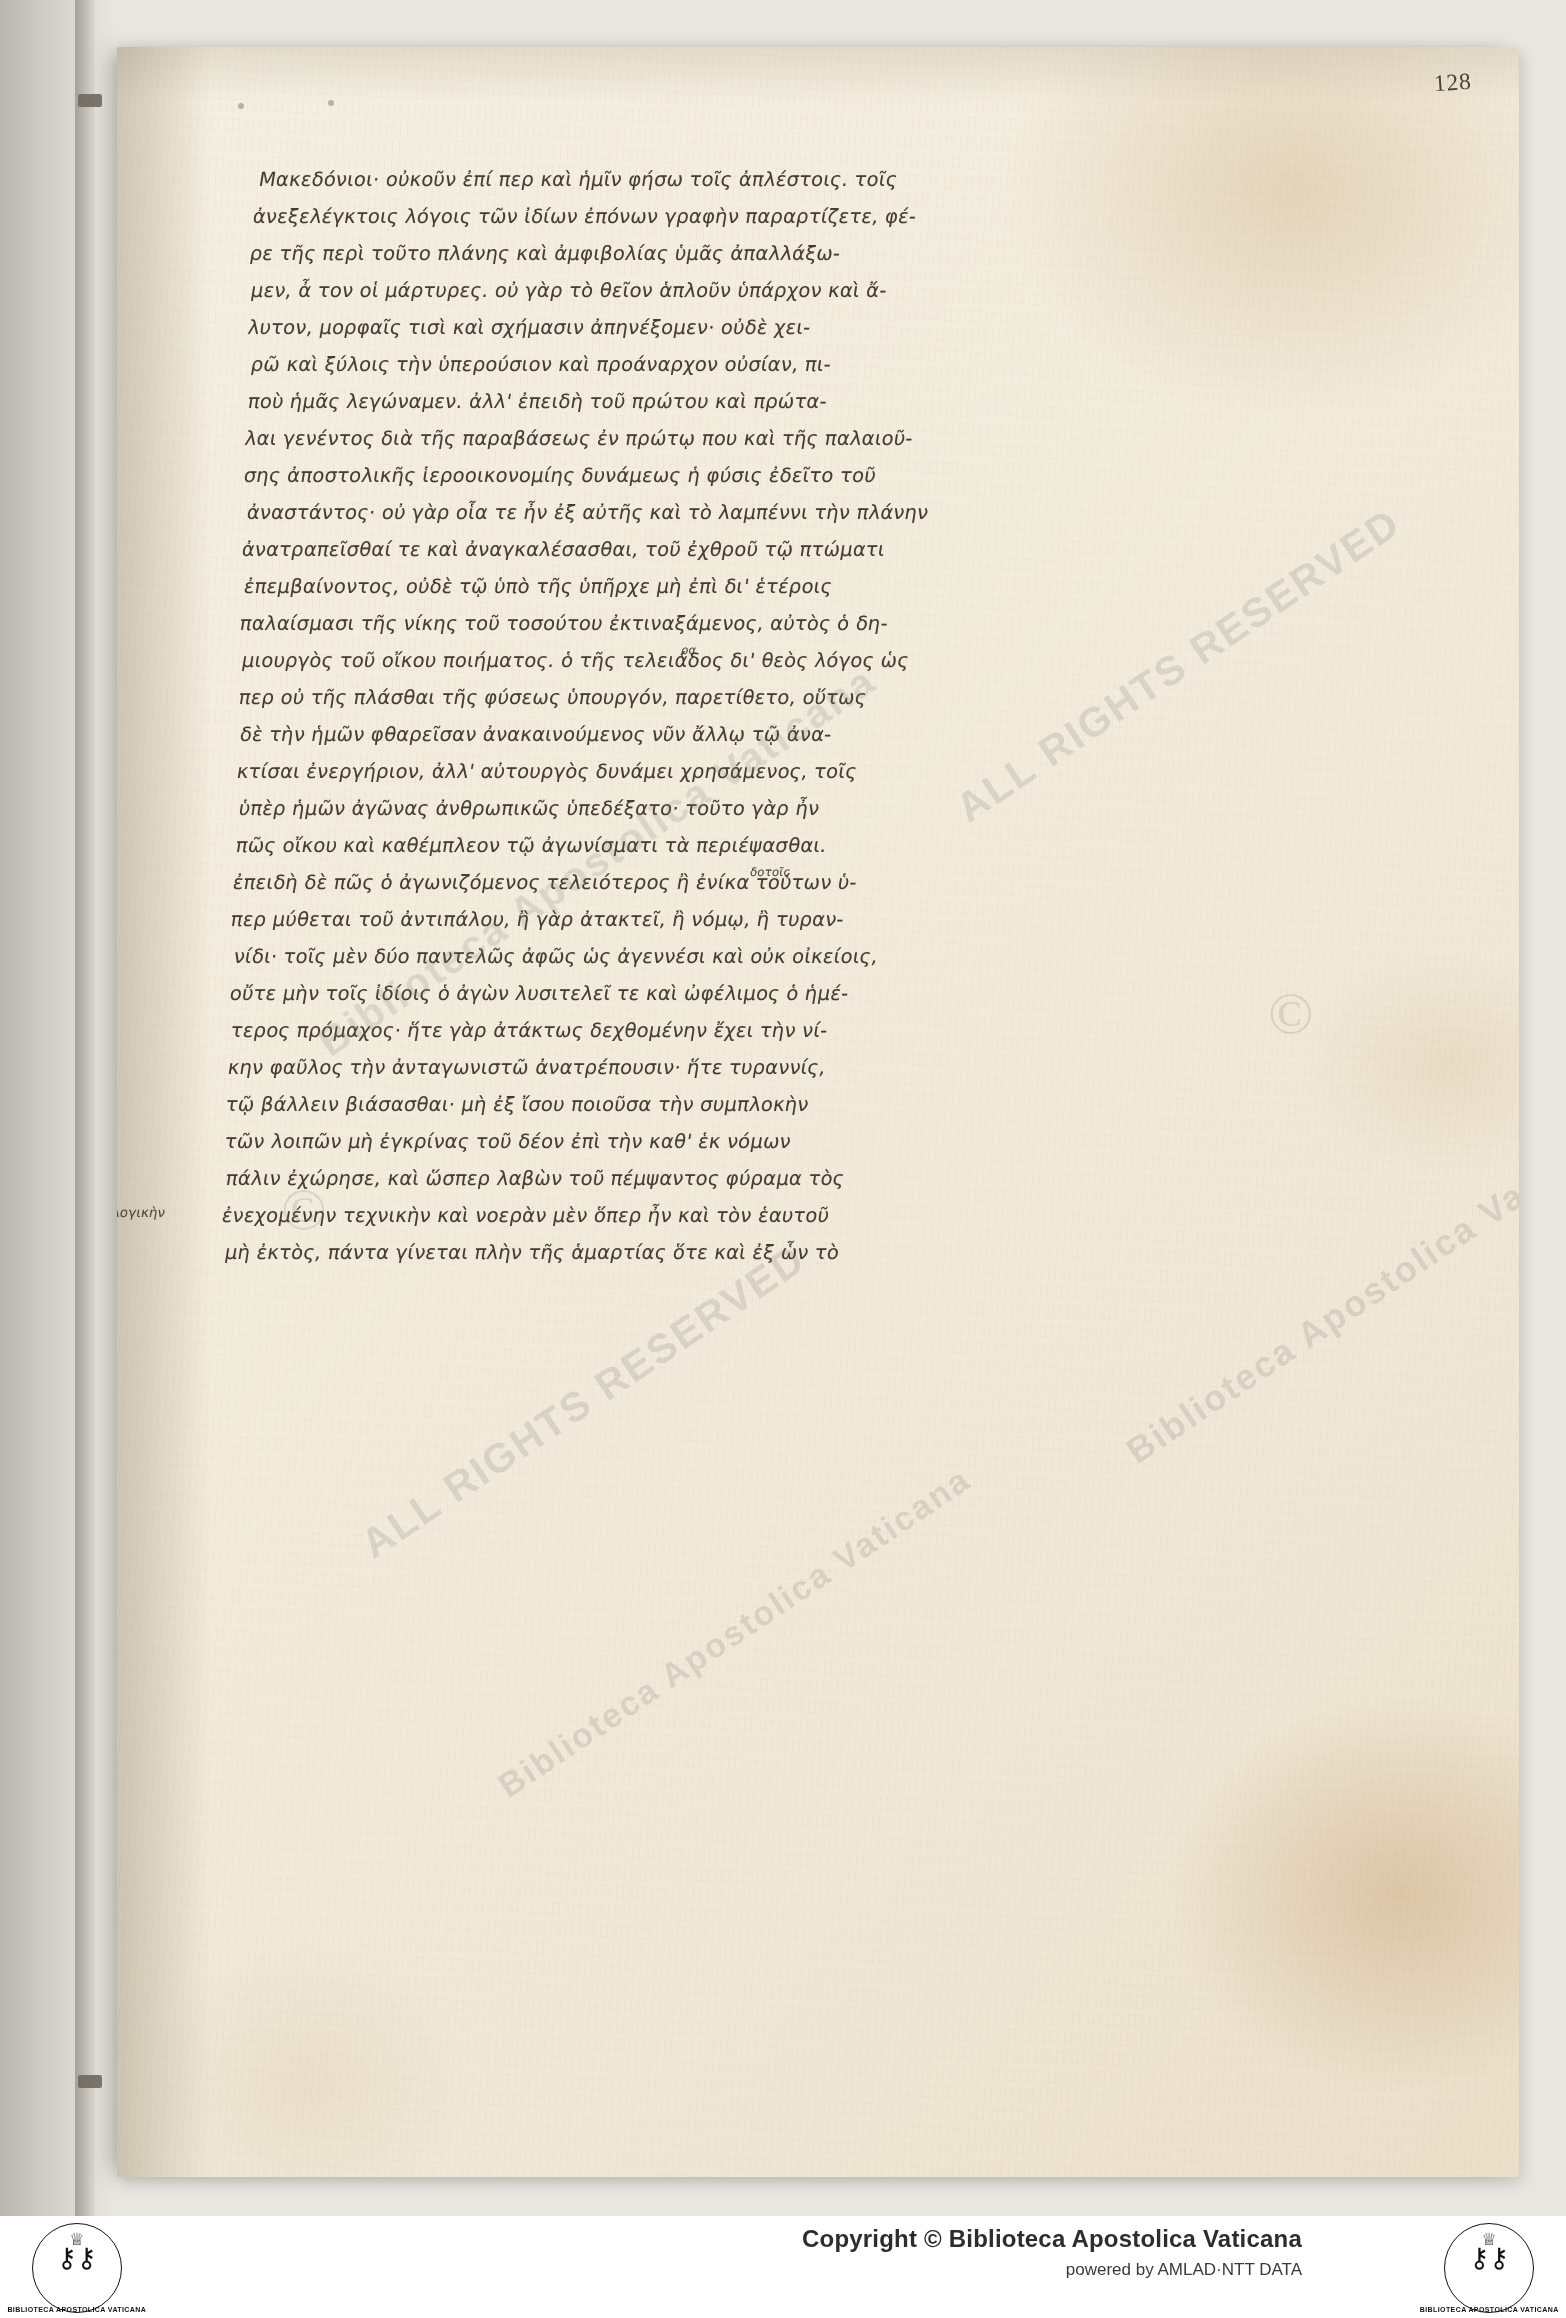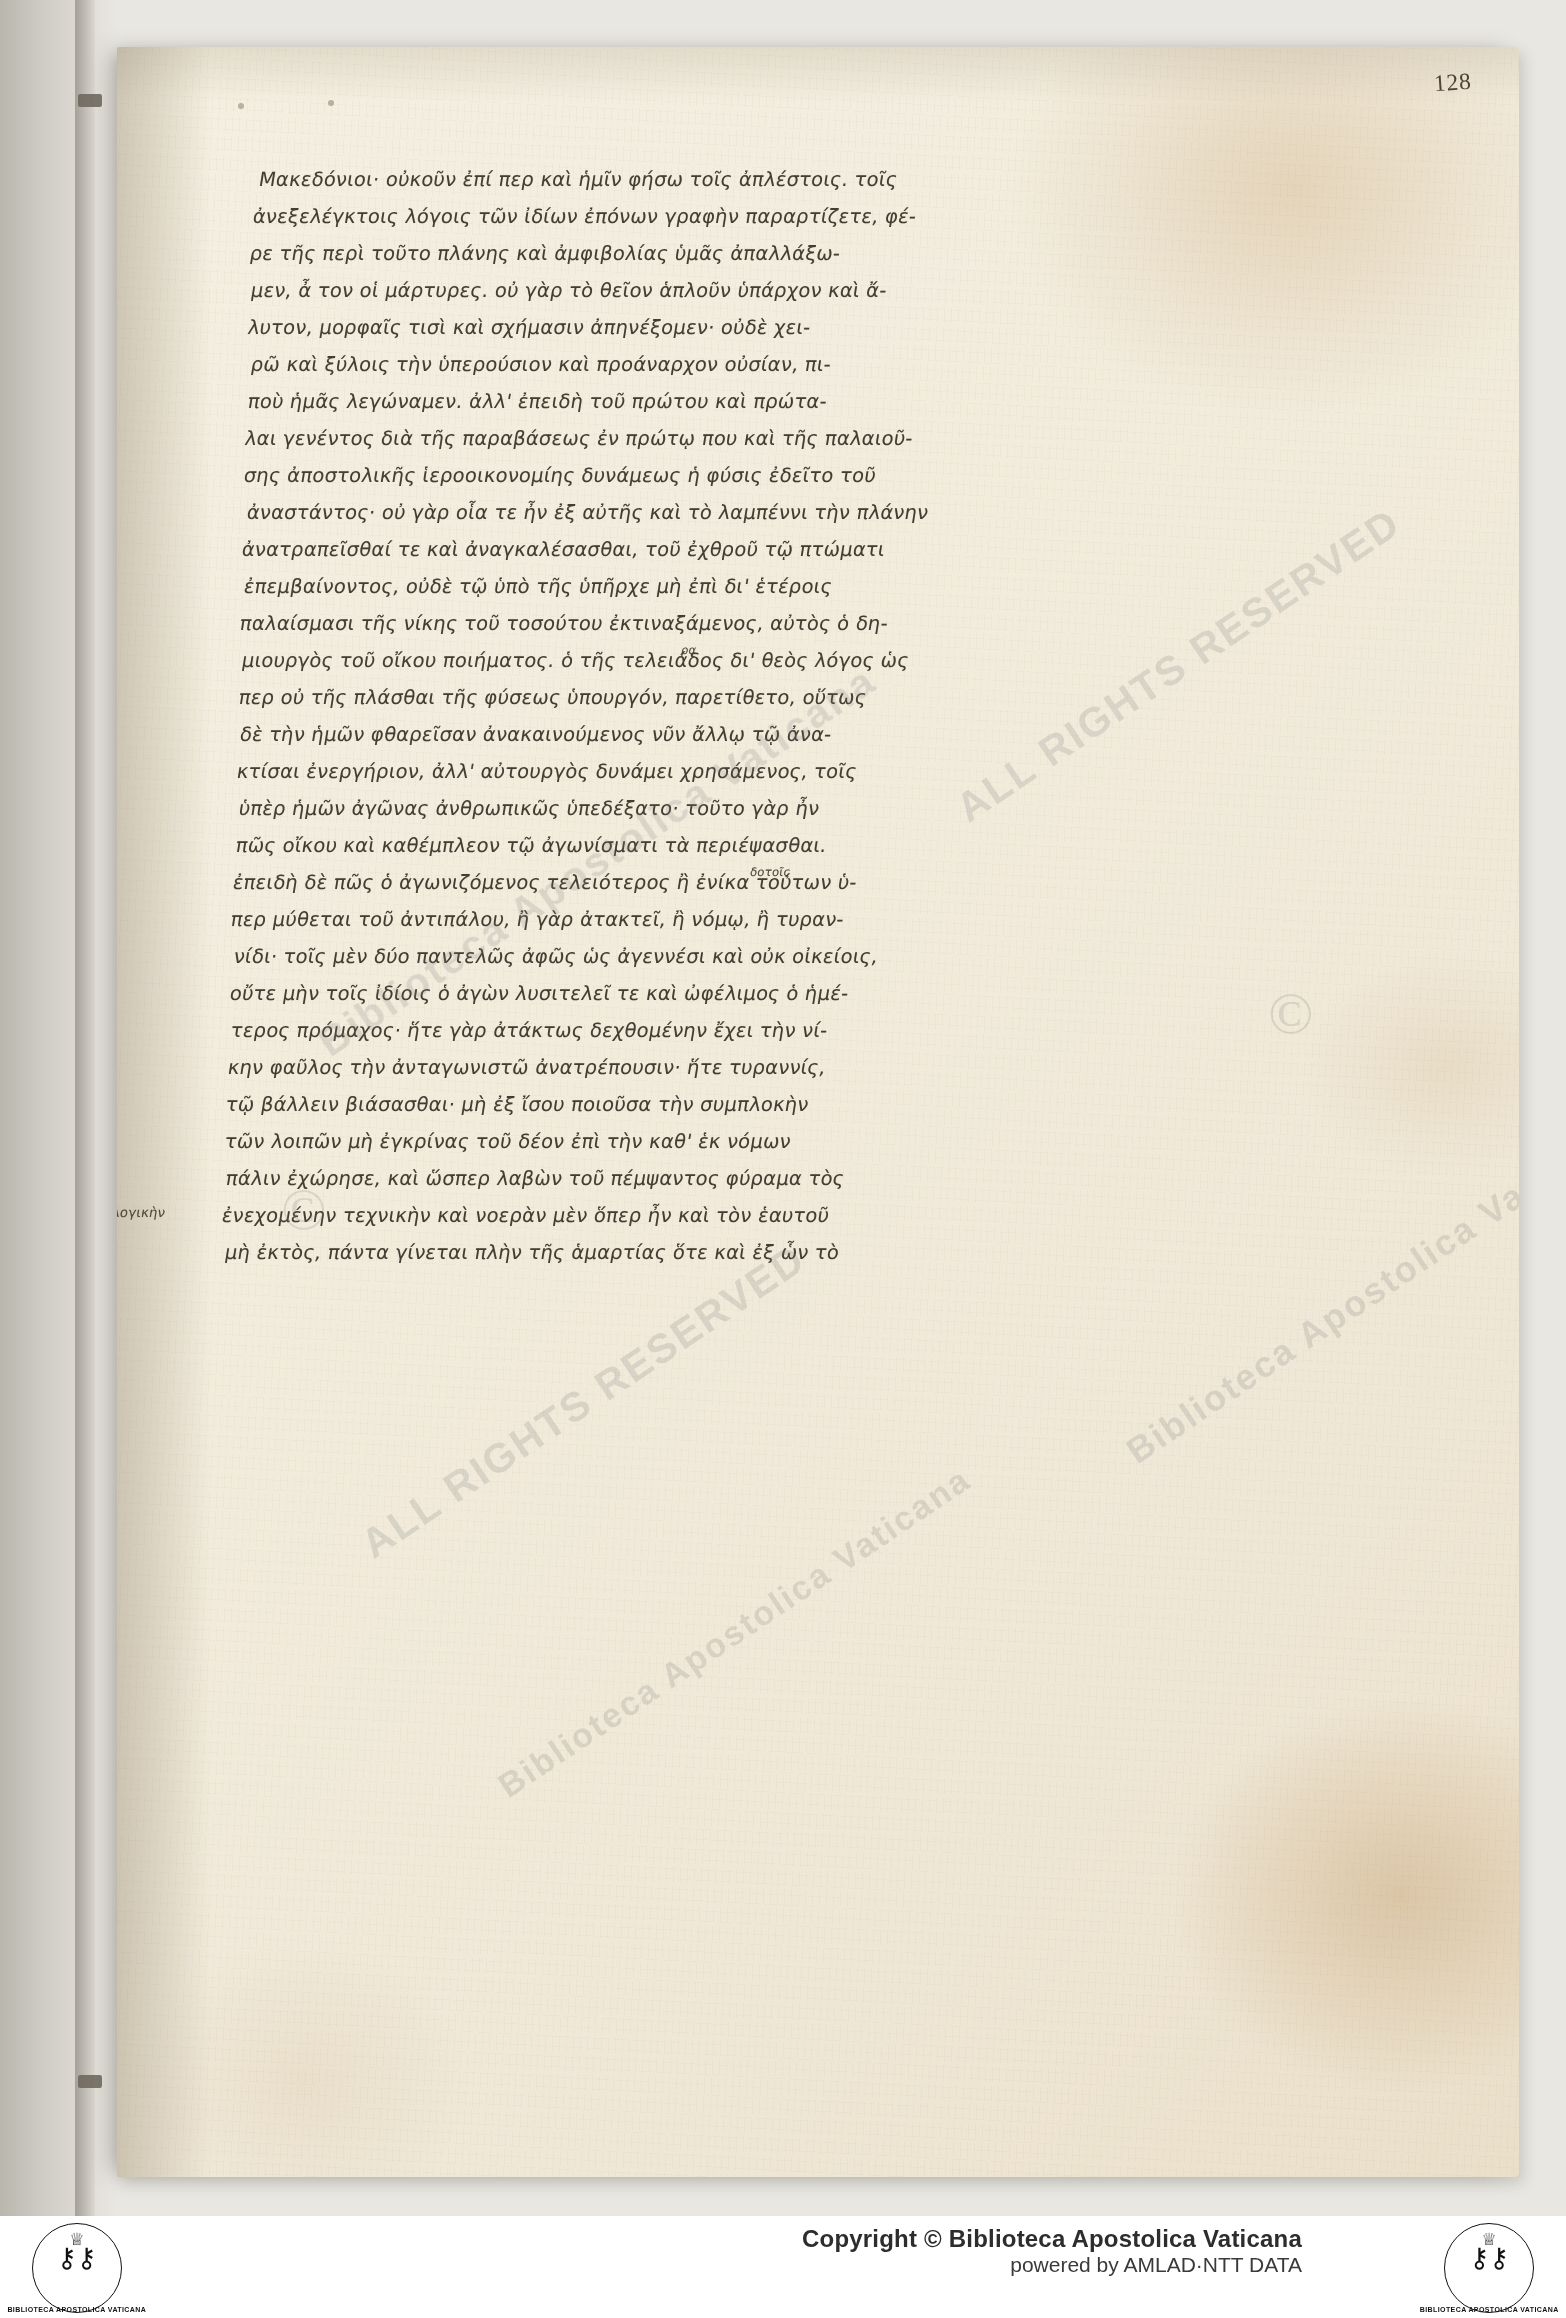--- a/index.html
+++ b/index.html
@@ -196,22 +196,23 @@
     font-weight: bold;
     color: #2d2d2d;
     letter-spacing: 0.2px;
   }
   #url-line {
     font-size: 21px;
     color: #3a3a3a;
     margin-top: 5.5px;
   }
   #powered-line {
-    font-size: 21px;
+    font-size: 17px;
     color: #3a3a3a;
+    margin-top: 7px;
   }
   .emblem {
     position: absolute;
     top: 6.3px;
     width: 138px;
     height: 92px;
     text-align: center;
   }
   .emblem-left  { left: 7.8px; }
   .emblem-right { right: 7.8px; }

